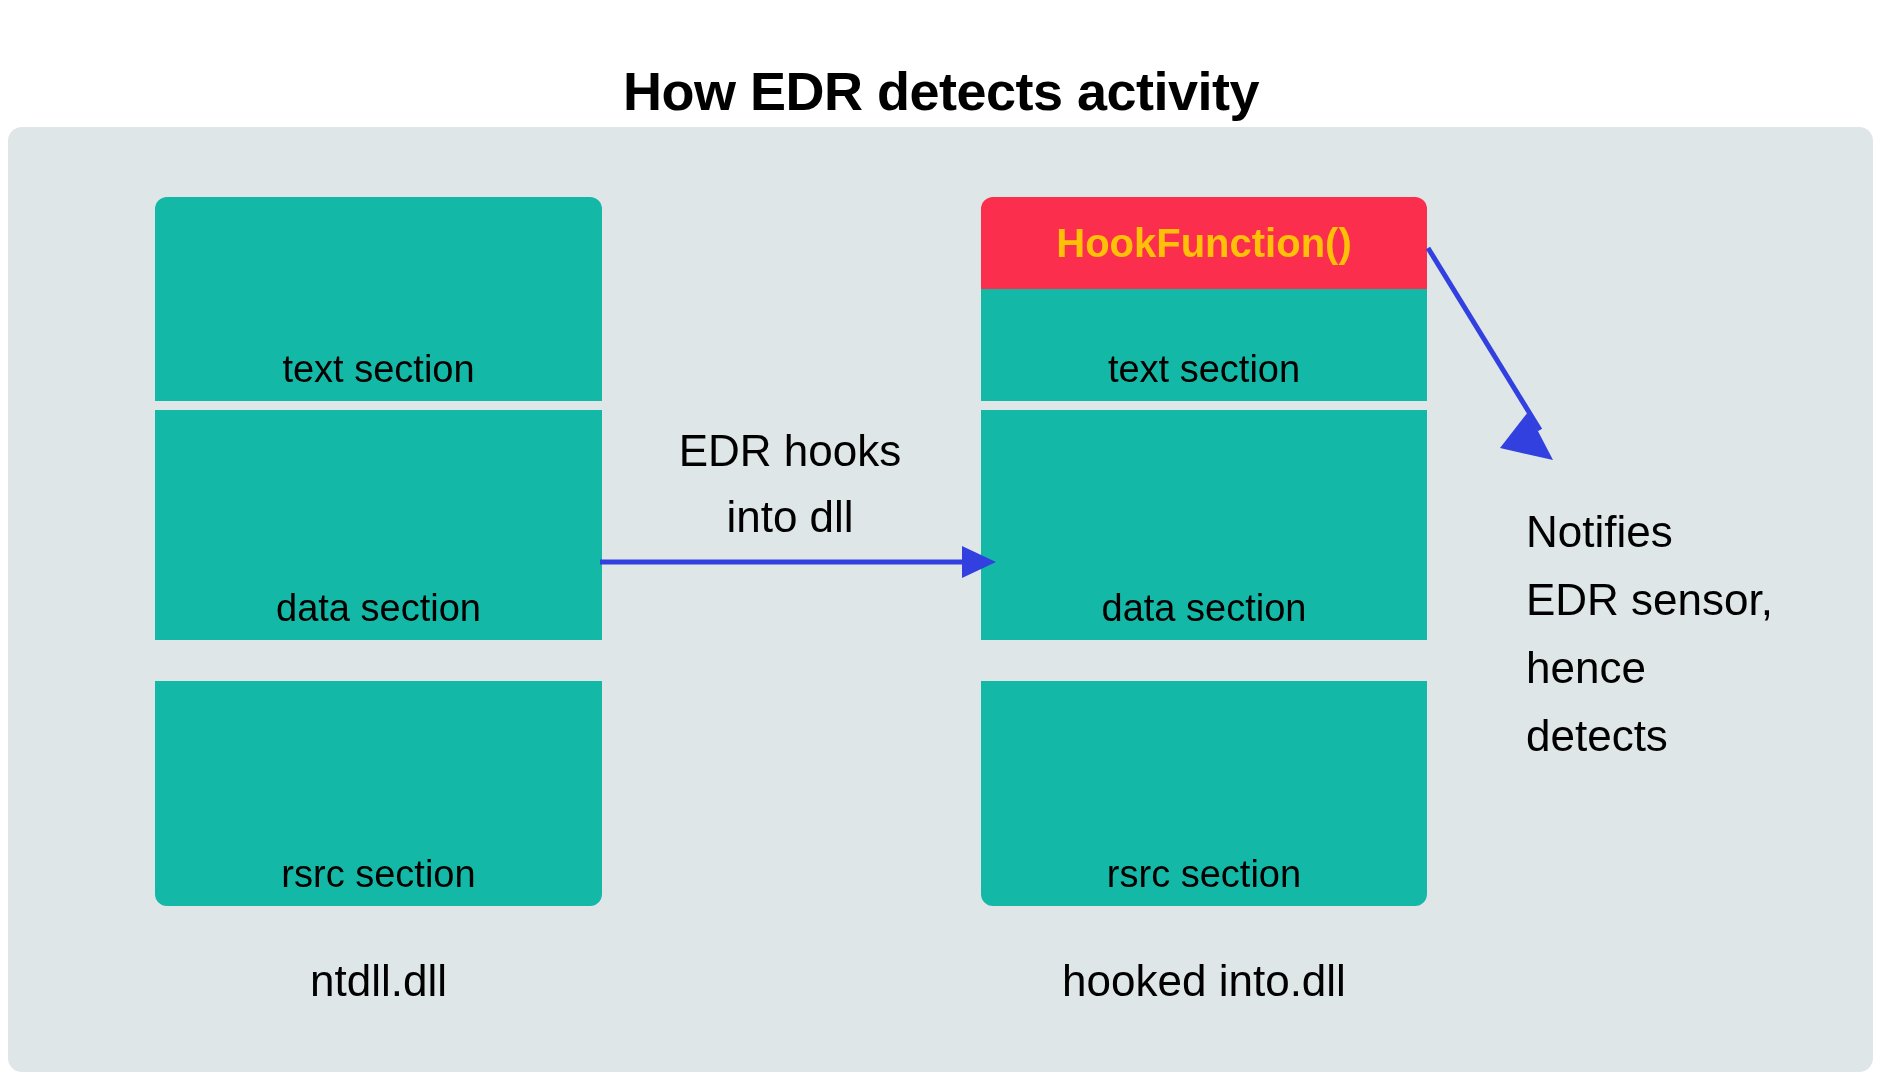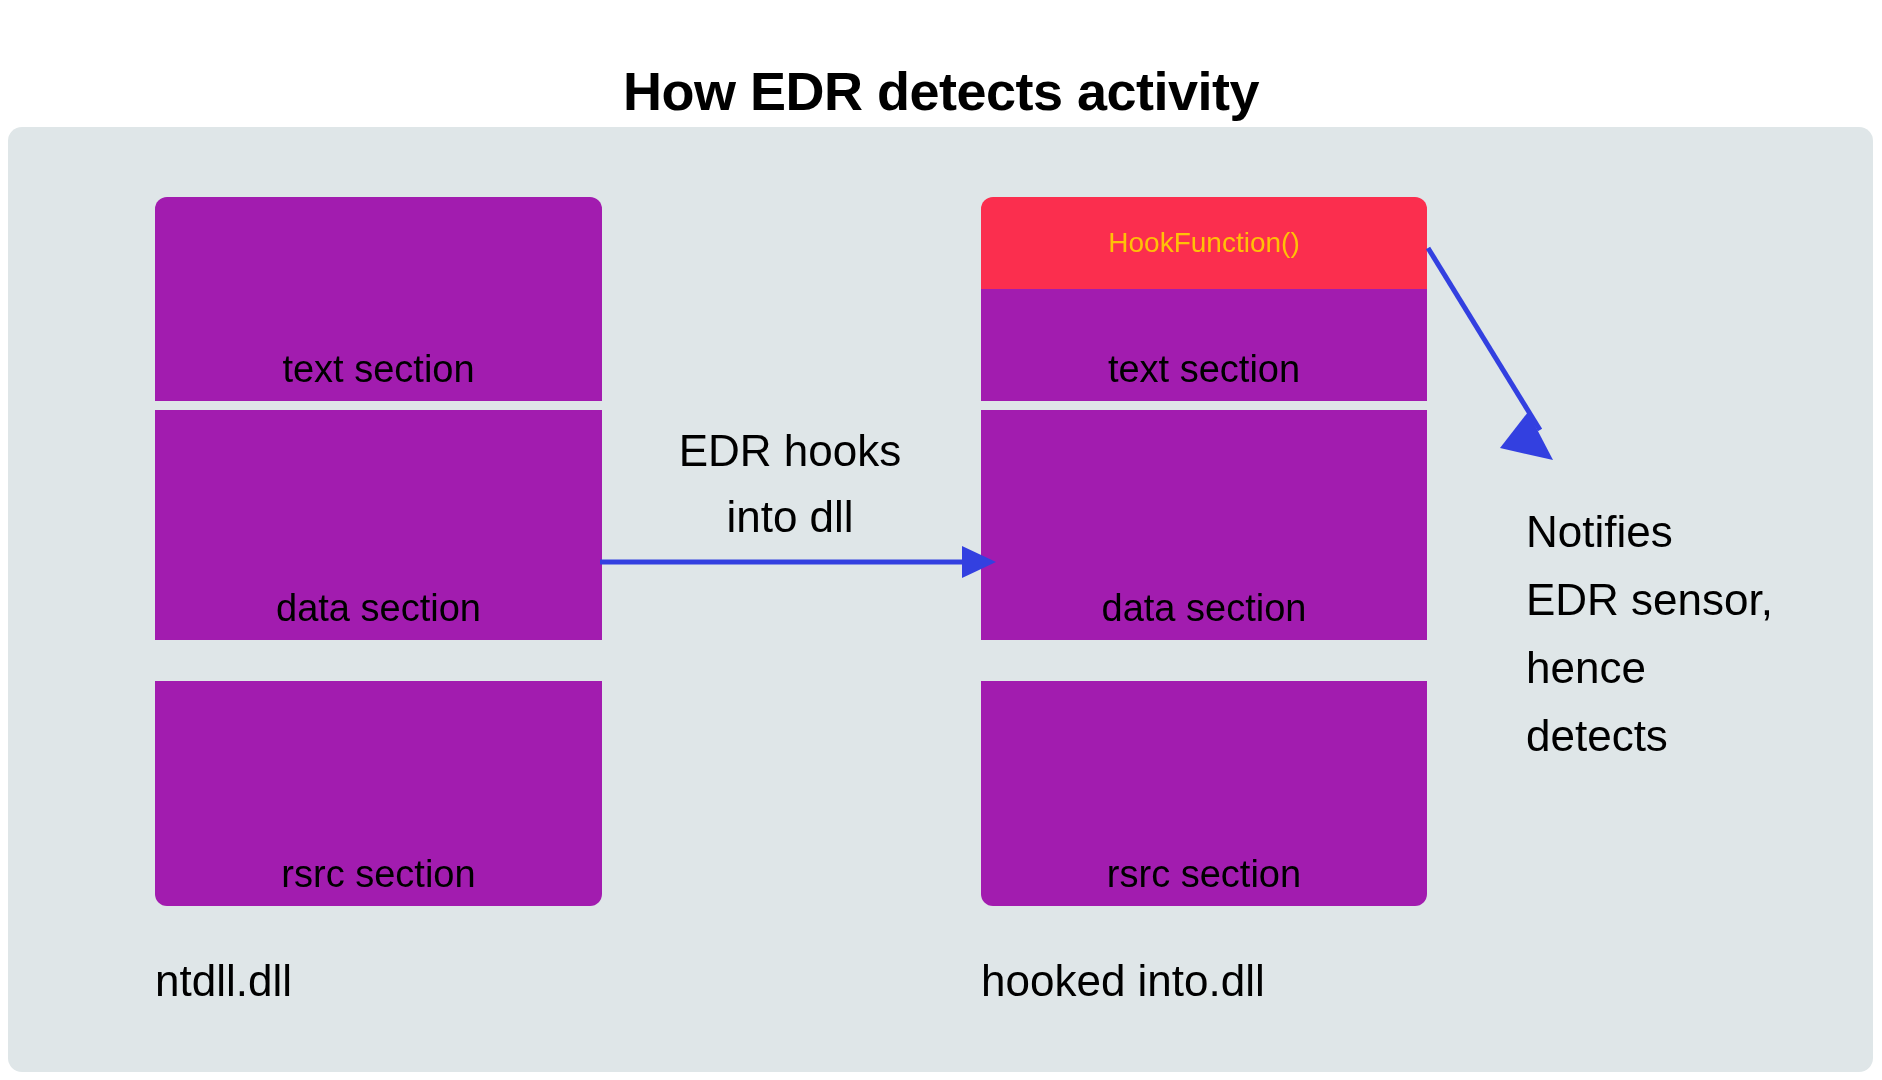--- a/index.html
+++ b/index.html
@@ -51,21 +51,21 @@
   }
 
   
   .column {
     position: absolute;
   }
   .col-left  { left: 155px; top: 197px; width: 447px; }
   .col-right { left: 981px; top: 197px; width: 446px; }
 
   .section {
-    background: #a21caf;
+    background: #14b8a6;
     position: relative;
     display: flex;
     align-items: flex-end;
     justify-content: center;
     box-sizing: border-box;
   }
   .section-label {
     font-size: 38px;
     color: #000000;
     line-height: 44px;
@@ -75,41 +75,41 @@
 
   .sec-hook {
     background: #fb2e4e;
     height: 92px;
     border-radius: 12px 12px 0 0;
     align-items: center;
     justify-content: center;
   }
   .sec-hook .section-label {
     color: #ffc107;
-    font-weight: normal;
-    font-size: 28px;
+    font-weight: bold;
+    font-size: 40px;
     padding-bottom: 0;
     letter-spacing: 0px;
   }
 
   .sec-text-left  { height: 204px; border-radius: 12px 12px 0 0; }
   .sec-text-right { height: 112px; border-radius: 0 0 0 0; }
   .sec-data       { height: 230px; }
   .sec-rsrc       { height: 225px; border-radius: 0 0 12px 12px; margin-top: 32px; }
 
   .gap { height: 9px; }
 
   
   .caption {
     position: absolute;
     font-size: 44px;
     color: #000000;
     line-height: 52px;
     white-space: nowrap;
-    text-align: left;
+    text-align: center;
   }
   .cap-left  { left: 155px; top: 955px; width: 447px; }
   .cap-right { left: 981px; top: 955px; width: 446px; }
 
   
   .mid-label {
     position: absolute;
     left: 608px;
     top: 418px;
     width: 364px;

